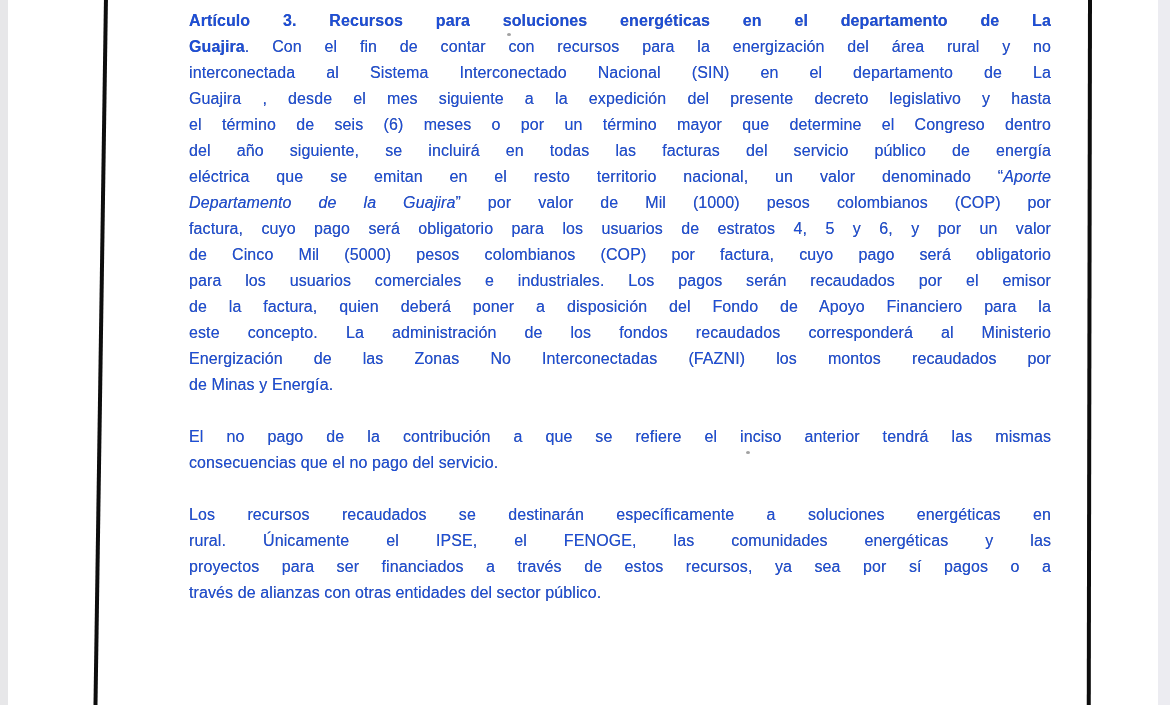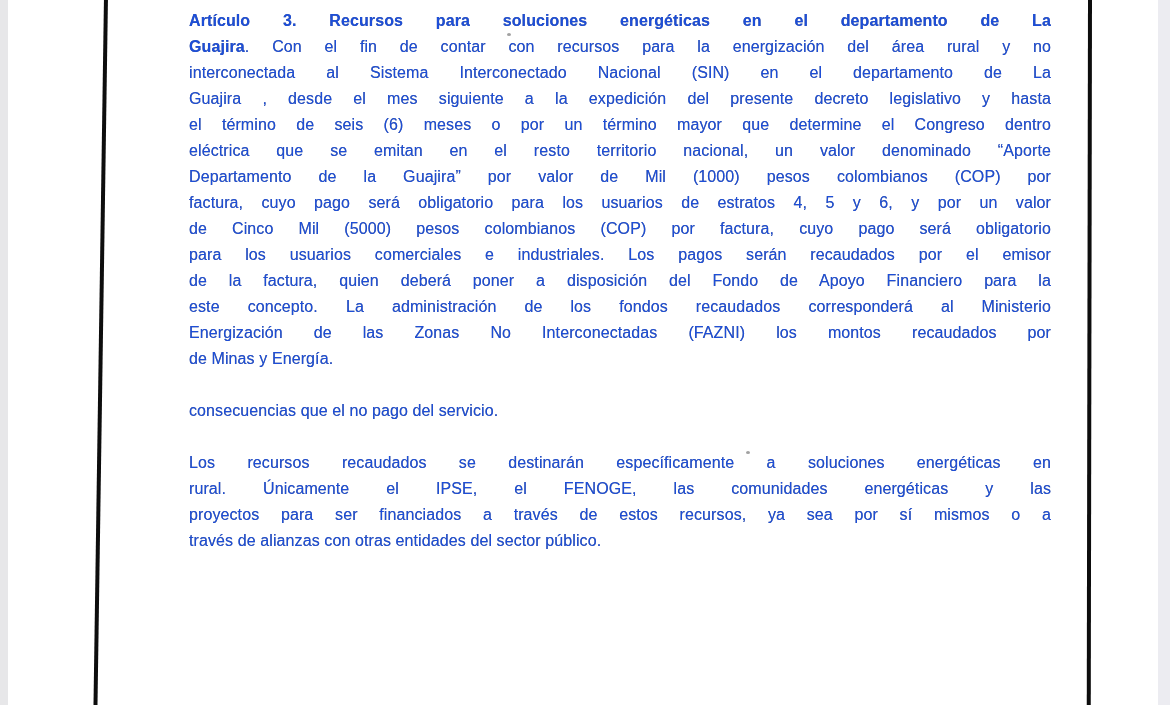--- a/index.html
+++ b/index.html
@@ -34,56 +34,58 @@
     text-align:justify;
     -moz-text-align-last:justify;
     text-align-last:justify;
     white-space:normal;
   }
   .line.last{
     -moz-text-align-last:left;
     text-align-last:left;
   }
   .r-b{font-weight:bold;}
-  .r-i{}
+  .r-i{font-style:italic;}
   .speck{
     position:absolute;width:4px;height:3px;border-radius:50%;
     background:#8a8a8a;opacity:.8;filter:blur(.4px);
   }
 </style>
 </head>
 <body>
 
 <div class="page">
   <div class="edge-strip left"></div>
   <div class="edge-strip right"></div>
   <div class="vrule left"></div>
   <div class="vrule right"></div>
   <div class="doc-body">
       <div class="paragraph">
         <div class="line"><span class="r-b">Artículo 3. Recursos para soluciones energéticas en el departamento de La</span></div>
         <div class="line"><span class="r-b">Guajira</span><span class="r-n">. Con el fin de contar con recursos para la energización del área rural y no</span></div>
         <div class="line"><span class="r-n">interconectada al Sistema Interconectado Nacional (SIN) en el departamento de La</span></div>
         <div class="line"><span class="r-n">Guajira , desde el mes siguiente a la expedición del presente decreto legislativo y hasta</span></div>
         <div class="line"><span class="r-n">el término de seis (6) meses o por un término mayor que determine el Congreso dentro</span></div>
+        <div class="line"><span class="r-n">del año siguiente, se incluirá en todas las facturas del servicio público de energía</span></div>
         <div class="line"><span class="r-n">eléctrica que se emitan en el resto territorio nacional, un valor denominado “</span><span class="r-i">Aporte</span></div>
         <div class="line"><span class="r-i">Departamento de la Guajira</span><span class="r-n">” por valor de Mil (1000) pesos colombianos (COP) por</span></div>
         <div class="line"><span class="r-n">factura, cuyo pago será obligatorio para los usuarios de estratos 4, 5 y 6, y por un valor</span></div>
         <div class="line"><span class="r-n">de Cinco Mil (5000) pesos colombianos (COP) por factura, cuyo pago será obligatorio</span></div>
         <div class="line"><span class="r-n">para los usuarios comerciales e industriales. Los pagos serán recaudados por el emisor</span></div>
         <div class="line"><span class="r-n">de la factura, quien deberá poner a disposición del Fondo de Apoyo Financiero para la</span></div>
         <div class="line"><span class="r-n">este concepto. La administración de los fondos recaudados corresponderá al Ministerio</span></div>
         <div class="line"><span class="r-n">Energización de las Zonas No Interconectadas (FAZNI) los montos recaudados por</span></div>
         <div class="line last"><span class="r-n">de Minas y Energía.</span></div>
       </div>
       <div class="paragraph">
+        <div class="line"><span class="r-n">El no pago de la contribución a que se refiere el inciso anterior tendrá las mismas</span></div>
         <div class="line last"><span class="r-n">consecuencias que el no pago del servicio.</span></div>
       </div>
       <div class="paragraph">
         <div class="line"><span class="r-n">Los recursos recaudados se destinarán específicamente a soluciones energéticas en</span></div>
         <div class="line"><span class="r-n">rural. Únicamente el IPSE, el FENOGE, las comunidades energéticas y las</span></div>
-        <div class="line"><span class="r-n">proyectos para ser financiados a través de estos recursos, ya sea por sí mismos o a</span></div>
+        <div class="line"><span class="r-n">proyectos para ser financiados a través de estos recursos, ya sea por sí pagos o a</span></div>
         <div class="line last"><span class="r-n">través de alianzas con otras entidades del sector público.</span></div>
       </div>
     </div>
 <div class="speck" style="left: 507px; top: 33px;"></div>
     <div class="speck" style="left: 746px; top: 451px;"></div>
   </div>
 
 </body></html>

